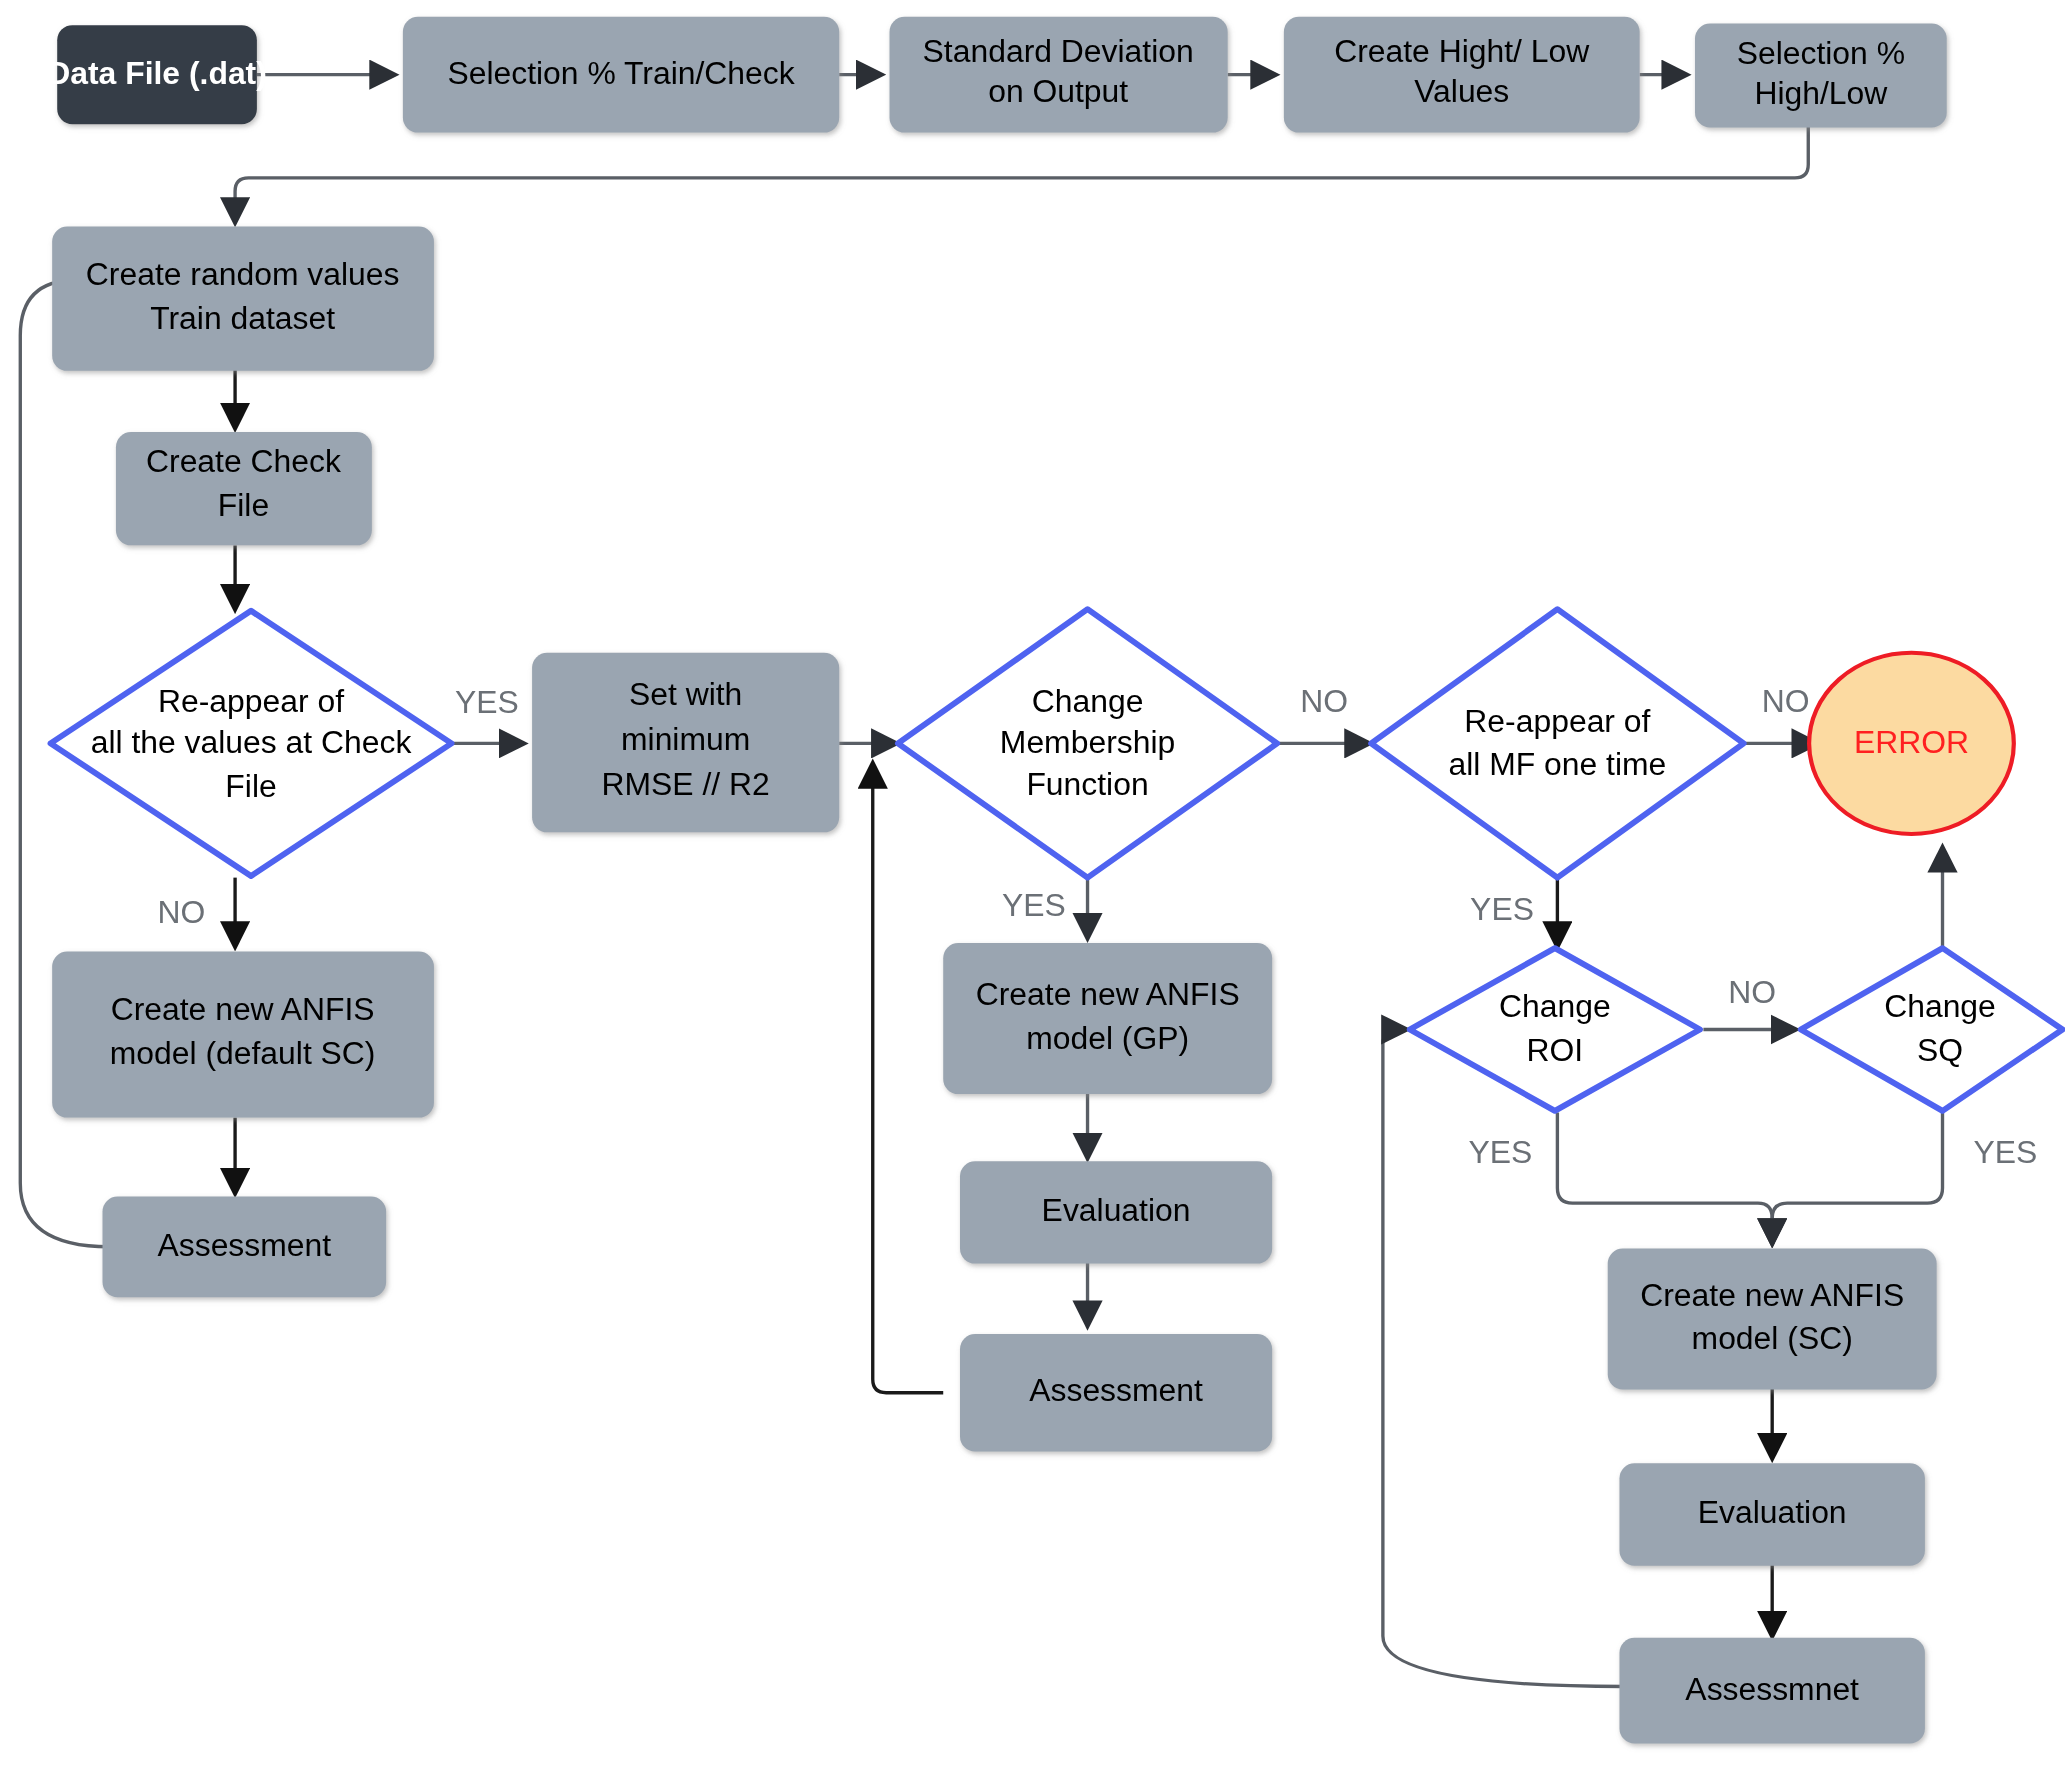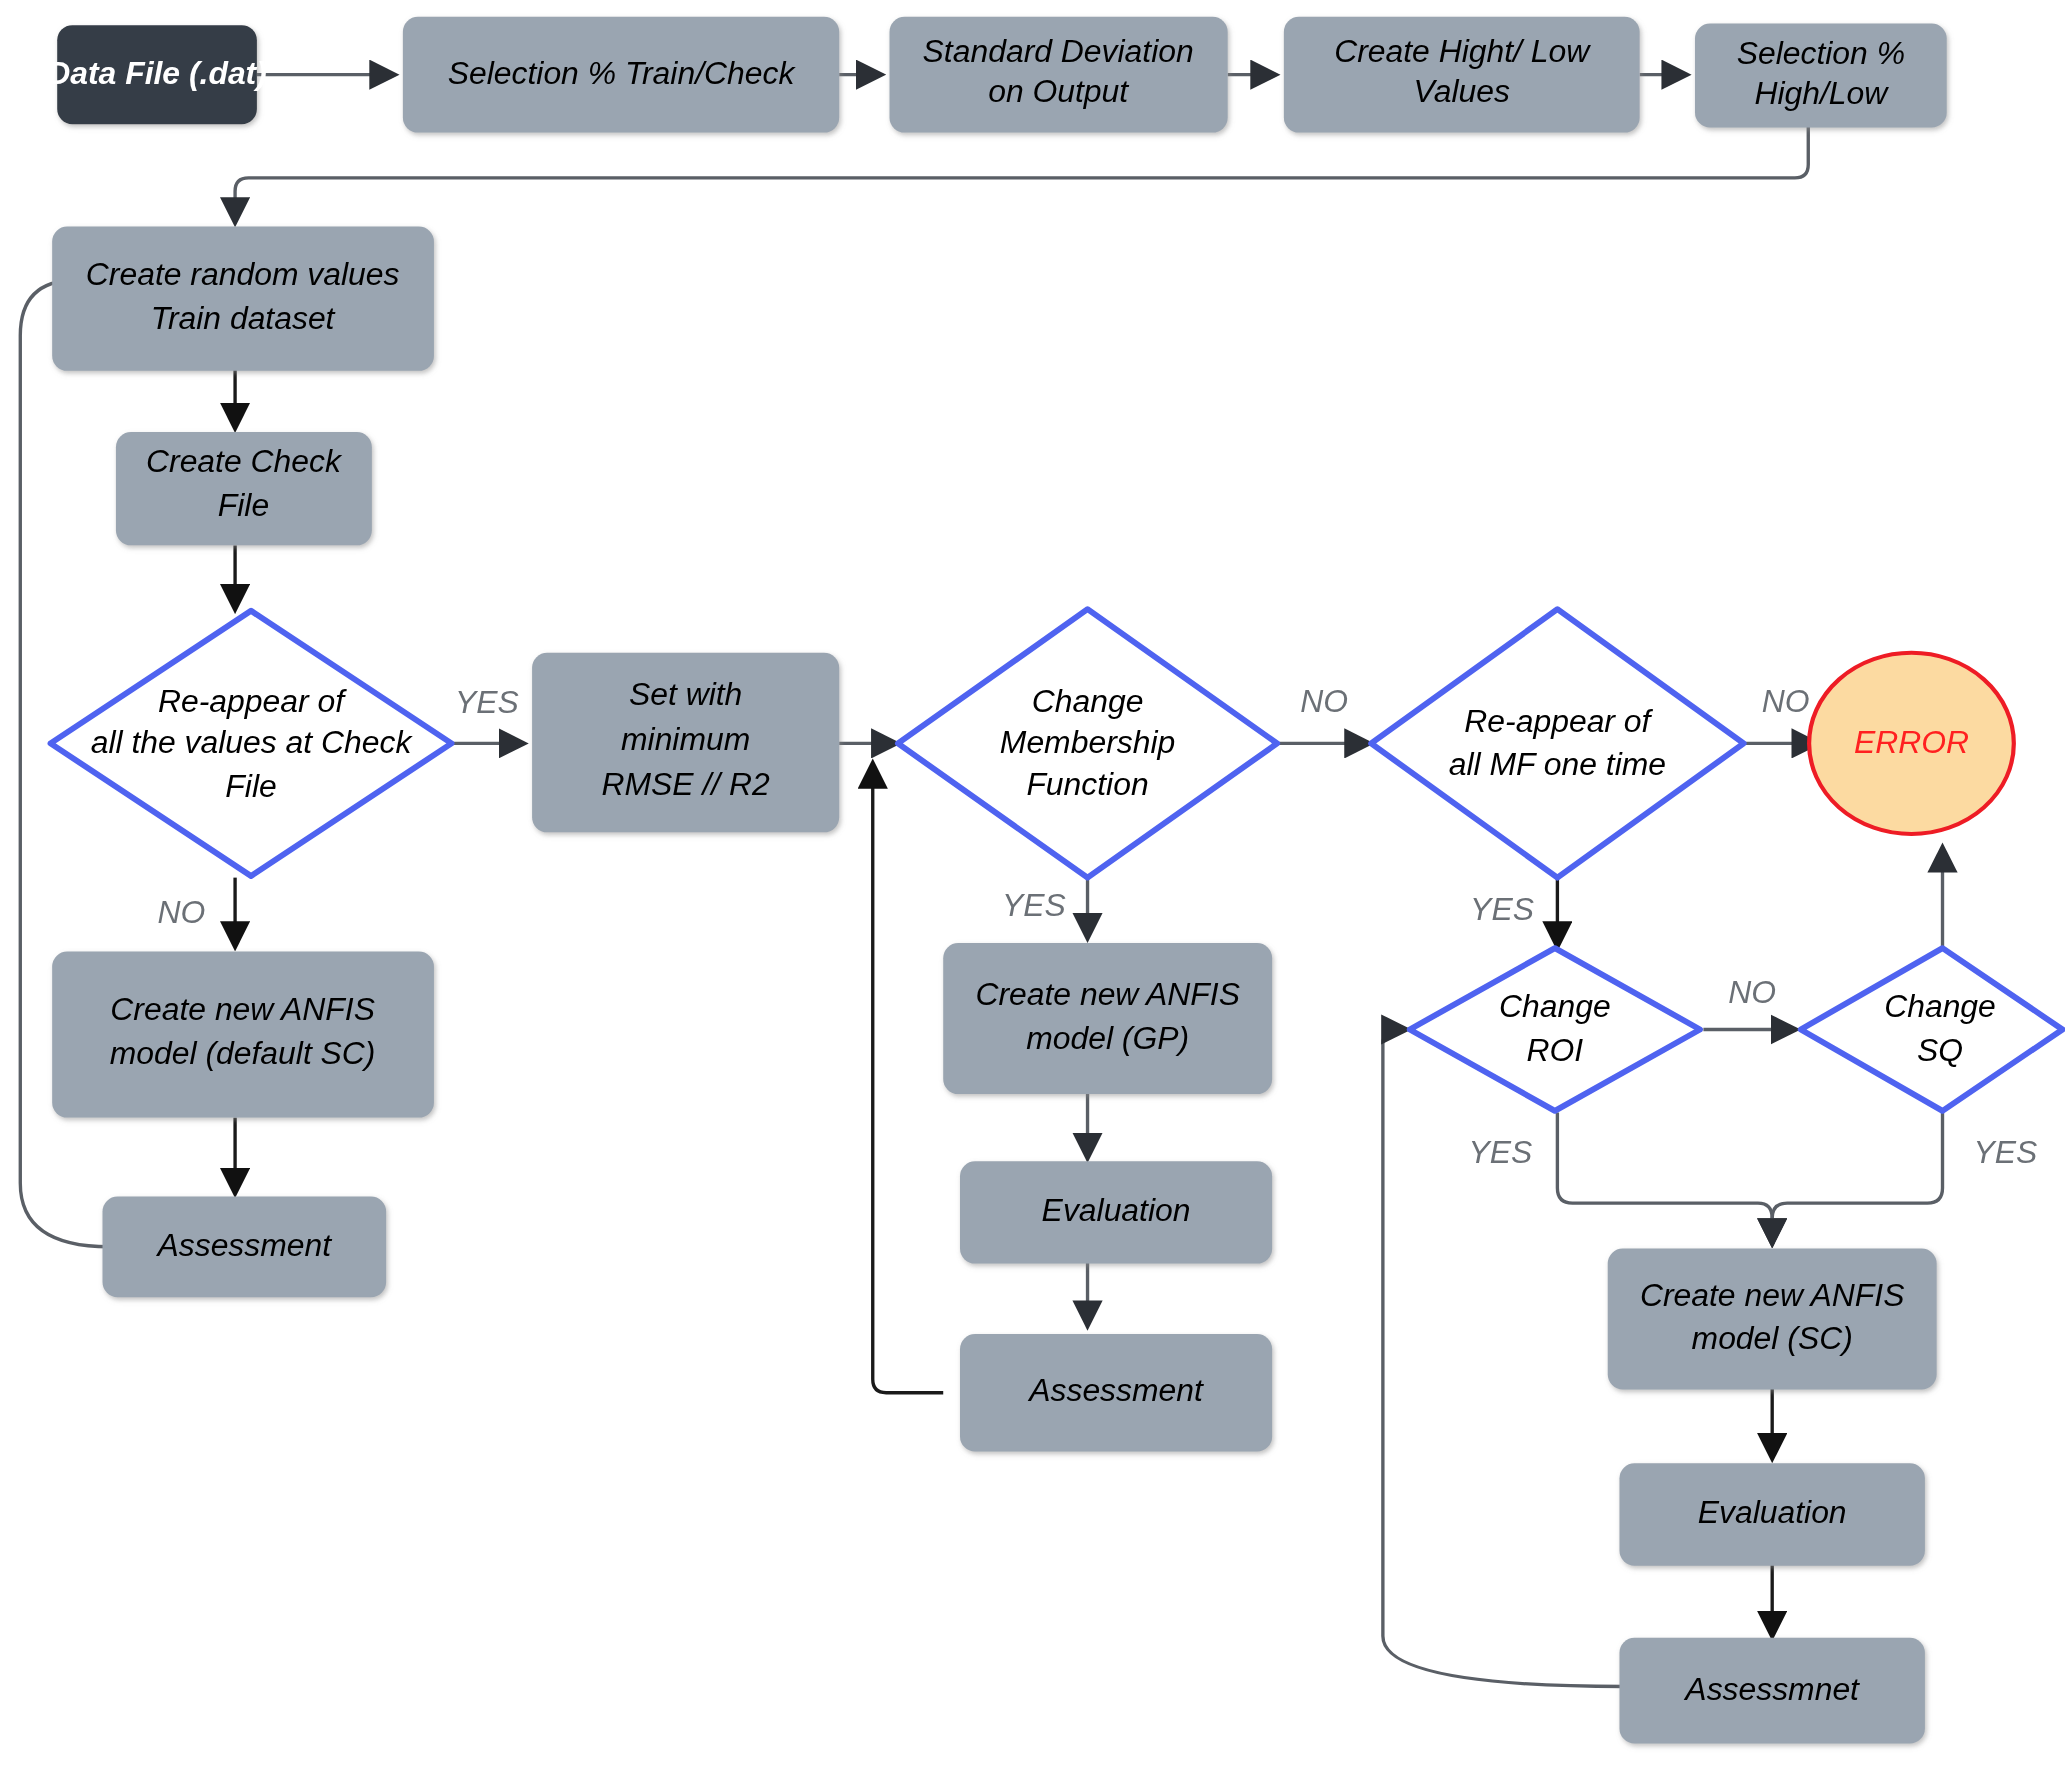--- a/index.html
+++ b/index.html
@@ -10,21 +10,20 @@
   }
   body {
     font-family: "Liberation Sans", sans-serif;
   }
   #diagram-root {
     position: relative;
     width: 2066px;
     height: 1767px;
     background: #ffffff;
     overflow: hidden;
-    font-style: italic;
   }
   svg.flow {
     position: absolute;
     top: 0;
     left: 0;
     width: 2066px;
     height: 1767px;
   }
   .node-text {
     font-family: "Liberation Sans", sans-serif;

